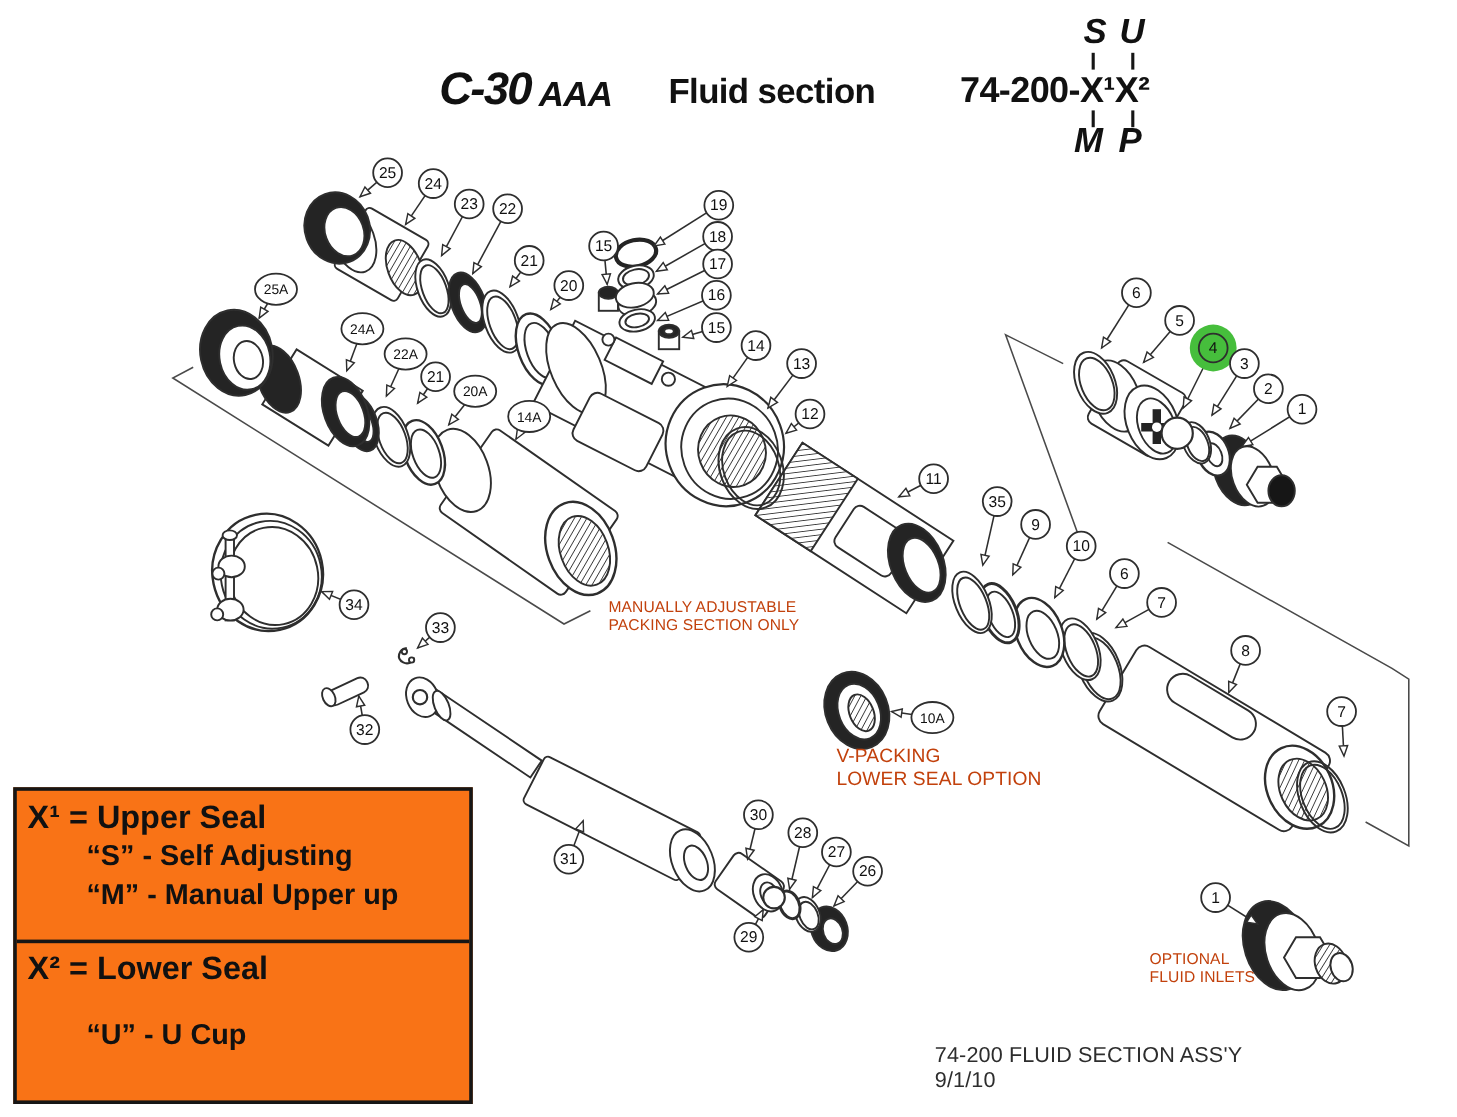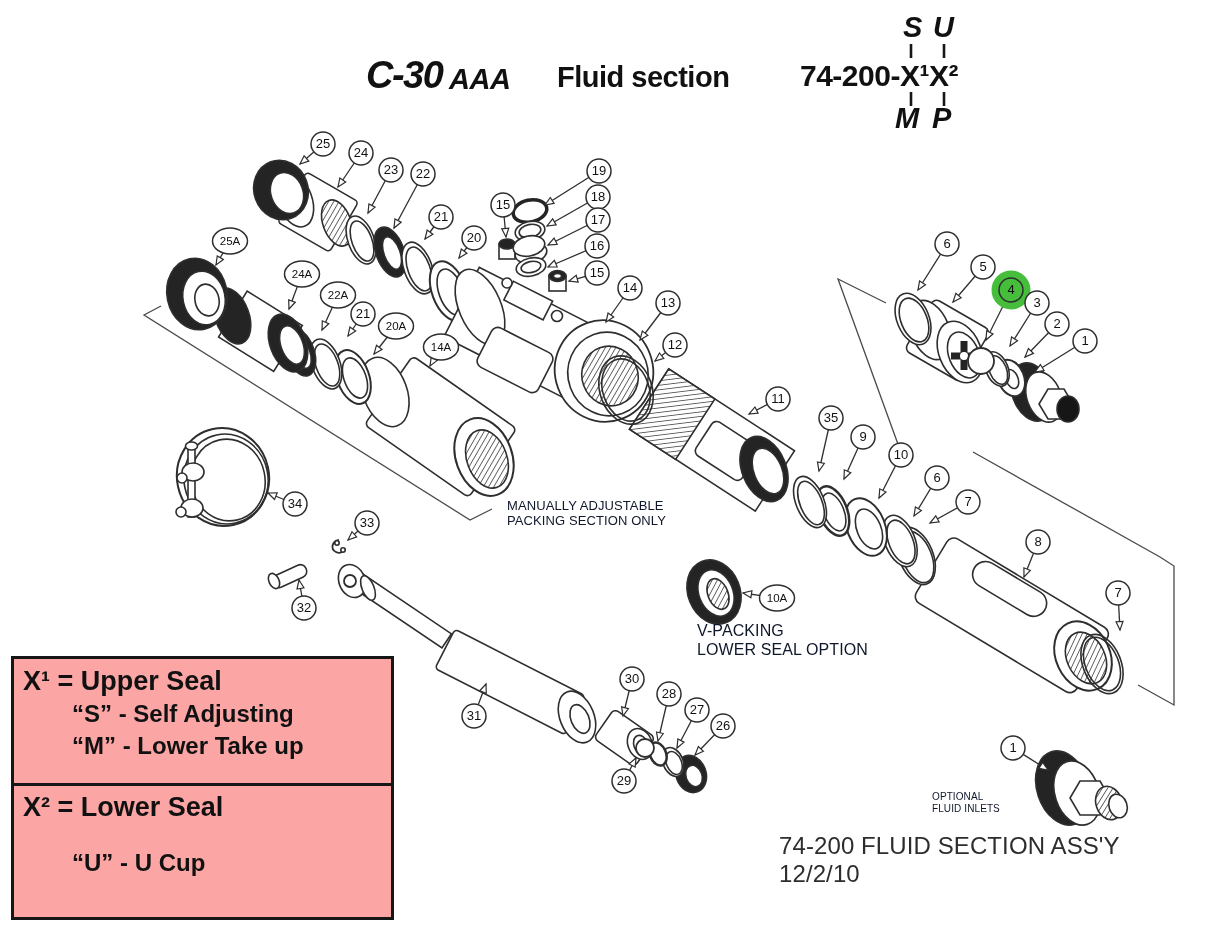--- a/index.html
+++ b/index.html
@@ -9,28 +9,28 @@
   
   .t-model{position:absolute;left:366px;top:54px;font:italic 700 38px "Liberation Sans",sans-serif;letter-spacing:-1.5px;}
   .t-series{position:absolute;left:449px;top:63px;font:italic 700 29px "Liberation Sans",sans-serif;letter-spacing:-0.5px;}
   .t-label{position:absolute;left:557px;top:61px;font:700 29px "Liberation Sans",sans-serif;letter-spacing:-0.5px;}
   .t-pn{position:absolute;left:800px;top:59px;font:700 30px "Liberation Sans",sans-serif;letter-spacing:-0.5px;}
   .code{position:absolute;font:italic 700 29px "Liberation Sans",sans-serif;}
   #code-s{left:903px;top:11px;} #code-u{left:933px;top:11px;}
   #code-m{left:895px;top:102px;} #code-p{left:932px;top:102px;}
   
   .legend{position:absolute;left:11px;top:656px;width:383px;height:264px;border:3px solid #161616;
-          background:#fca5a5;box-sizing:border-box;}
+          background:#f97316;box-sizing:border-box;}
   .legend-sec{box-sizing:border-box;height:124px;padding:6px 0 0 9px;}
   .legend-sec.second{border-top:3px solid #161616;height:112px;padding-top:5px;}
   .lg-title{font-weight:700;font-size:27px;line-height:33px;white-space:nowrap;}
   .lg-sub{font-weight:700;font-size:24px;line-height:32px;margin-left:49px;white-space:nowrap;}
   .lg-gap{margin-top:23px;}
   
-  .anno{position:absolute;color:#0f172a;line-height:1.18;white-space:nowrap;letter-spacing:0.1px;}
+  .anno{position:absolute;color:#c2410c;line-height:1.18;white-space:nowrap;letter-spacing:0.1px;}
   .anno.big{color:#2d2d2d;}
 </style>
 </head>
 <body>
 
 <div class="page">
 
   <div class="t-model">C-30</div>
   <div class="t-series">AAA</div>
   <div class="t-label">Fluid section</div>
@@ -561,35 +561,35 @@
 
   <div id="annotation-layer">
       <div class="anno" style="left: 507px; top: 498px; font-size: 13px;">
         <div>MANUALLY ADJUSTABLE</div>
         <div>PACKING SECTION ONLY</div>
       </div>
       <div class="anno" style="left: 697px; top: 622px; font-size: 16px;">
         <div>V-PACKING</div>
         <div>LOWER SEAL OPTION</div>
       </div>
-      <div class="anno" style="left: 932px; top: 791px; font-size: 10px;">
+      <div class="anno" style="left: 958px; top: 791px; font-size: 13px;">
         <div>OPTIONAL</div>
         <div>FLUID INLETS</div>
       </div>
-      <div class="anno big" style="left: 779px; top: 832px; font-size: 24px;">
+      <div class="anno big" style="left: 779px; top: 869px; font-size: 18px;">
         <div>74-200 FLUID SECTION ASS'Y</div>
-        <div>12/2/10</div>
+        <div>9/1/10</div>
       </div>
     </div>
 
   <div class="legend">
     <div class="legend-sec">
       <div class="lg-title">X¹ = Upper Seal</div>
       <div class="lg-sub">“S” - Self Adjusting</div>
-      <div class="lg-sub">“M” - Lower Take up</div>
+      <div class="lg-sub">“M” - Manual Upper up</div>
     </div>
     <div class="legend-sec second">
       <div class="lg-title">X² = Lower Seal</div>
       <div class="lg-sub lg-gap">“U” - U Cup</div>
     </div>
   </div>
 
 </div>
 
 </body></html>

